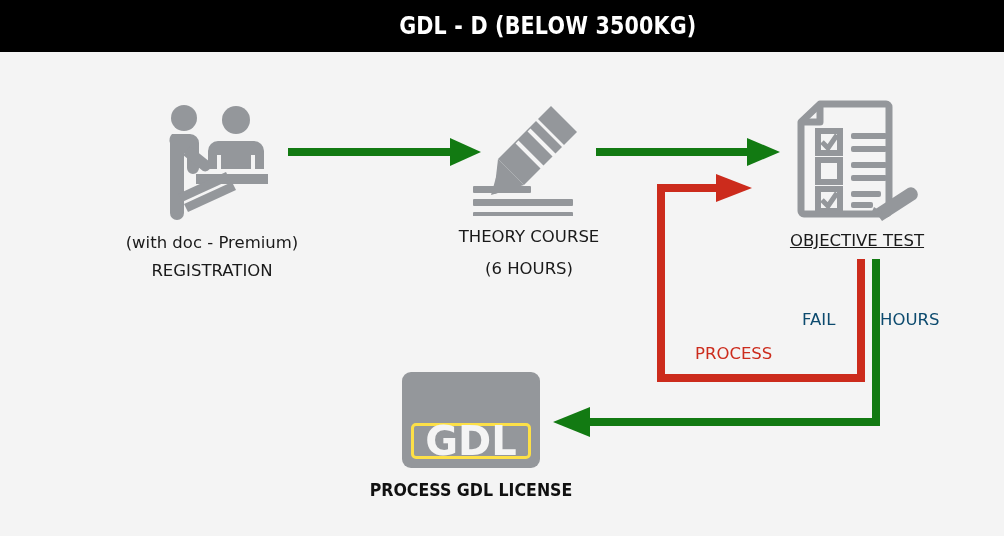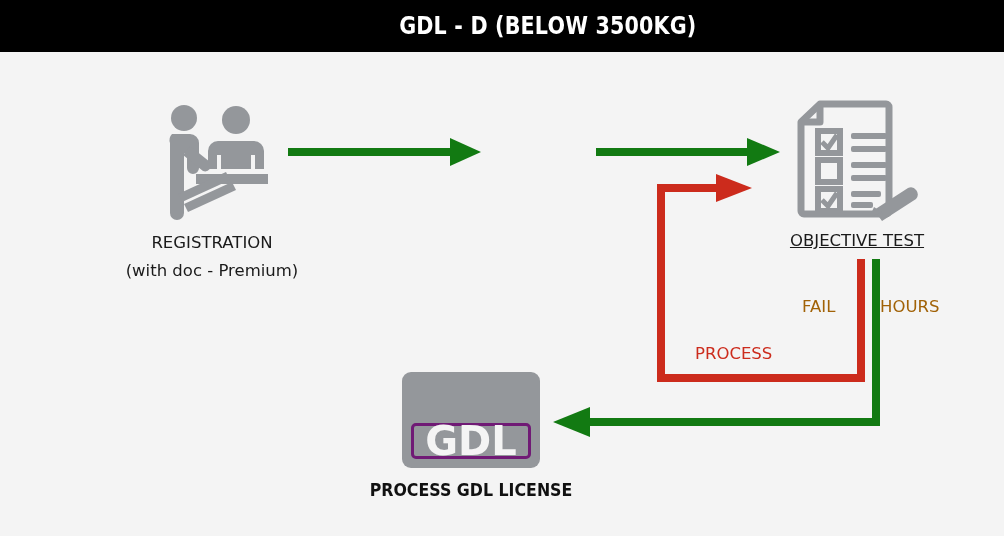--- a/index.html
+++ b/index.html
@@ -106,22 +106,22 @@
     position: absolute;
     left: 746px;
     top: 240px;
     width: 222px;
     height: 28px;
   }
   .pf-text {
     position: absolute;
     font-family: "DejaVu Sans", sans-serif;
     font-size: 16.5px;
-    color: #a16207;
-    top: 5px;
+    color: #0c4a6e;
+    top: 18px;
   }
   .pf-fail { left: 56px; }
   .pf-pass { left: 134px; }
 
   
   #node-gdl {
     left: 346px;
     top: 320px;
     width: 250px;
   }
@@ -132,21 +132,21 @@
     border-radius: 9px;
     margin: 0 auto;
     position: relative;
   }
   .gdl-card-inner {
     position: absolute;
     left: 9px;
     top: 9px;
     right: 9px;
     bottom: 9px;
-    border: 3px solid #701a75;
+    border: 3px solid #fde047;
     border-radius: 5px;
     display: flex;
     align-items: center;
     justify-content: center;
     margin-top: 42px;
   }
   .gdl-text {
     color: #f4f4f4;
     font-family: "DejaVu Sans", sans-serif;
     font-weight: bold;
@@ -223,24 +223,48 @@
 
           <circle cx="88" cy="22" r="14"></circle>
           <path d="M70 43 h36 a10 10 0 0 1 10 10 v18 h-9 v-14 h-4 v14 h-30 v-14 h-4 v14 h-9 v-18 a10 10 0 0 1 10 -10 z"></path>
 
           <path d="M48 76 h72 v10 h-72 z"></path>
 
           <path d="M30 96 l48 -22 l4 8 l-48 22 z"></path>
           <path d="M36 106 l48 -22 l4 8 l-48 22 z"></path>
         </g>
       </svg>
+      <div class="node-label l2">(with doc - Premium)</div>
       <div class="node-label">REGISTRATION</div>
-      <div class="node-label l2">(with doc - Premium)</div>
-    </div>
-
+    </div>
+
+    <div class="node" id="node-theory">
+      <svg class="node-icon" width="128" height="118" viewBox="0 0 128 118">
+        <g fill="#94979b">
+
+          <path d="M86 8 l26 26 l-13 13 l-26 -26 z"></path>
+          <path d="M71 23 l26 26 l-38 38 l-26 -26 z"></path>
+          <path d="M33 61 l26 26 l-30 9 l4 -35 z"></path>
+          <path d="M26 97 l6 -21 l15 15 z" fill="#94979b"></path>
+        </g>
+
+        <g stroke="#f4f4f4" stroke-width="4" fill="none">
+          <line x1="64" y1="32" x2="90" y2="58"></line>
+          <line x1="52" y1="44" x2="78" y2="70"></line>
+        </g>
+        <g fill="#94979b">
+
+          <rect x="8" y="88" width="58" height="7" rx="1"></rect>
+          <rect x="8" y="101" width="100" height="7" rx="1"></rect>
+          <rect x="8" y="114" width="100" height="6" rx="1"></rect>
+        </g>
+      </svg>
+      <div class="node-label">THEORY COURSE</div>
+      <div class="node-label l2">(6 HOURS)</div>
+    </div>
 
     <div class="node" id="node-objective">
       <svg class="node-icon" width="122" height="126" viewBox="0 0 122 126">
 
         <path d="M24 6 h66 a3 3 0 0 1 3 3 v104 a3 3 0 0 1 -3 3 h-82 a3 3 0 0 1 -3 -3 v-89 z" fill="none" stroke="#94979b" stroke-width="7" stroke-linejoin="round"></path>
         <path d="M24 6 v18 h-18" fill="none" stroke="#94979b" stroke-width="7" stroke-linejoin="round"></path>
         <g fill="none" stroke="#94979b" stroke-width="6">
 
           <rect x="22" y="33" width="22" height="22"></rect>
           <polyline points="26,44 32,50 41,37" stroke-width="5"></polyline>

